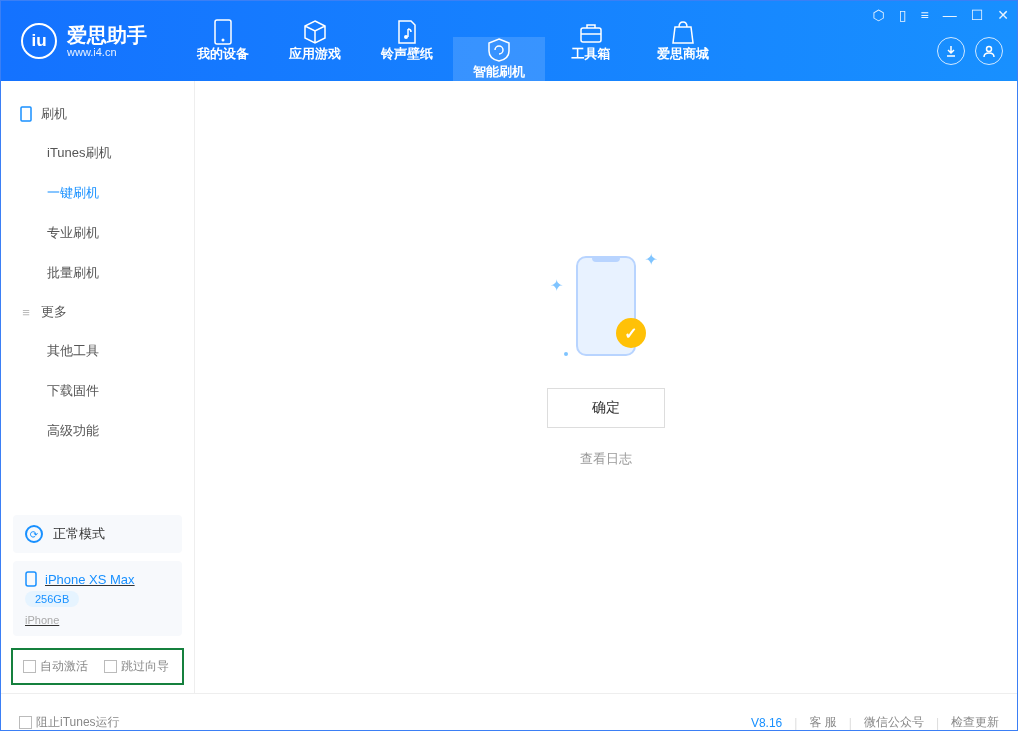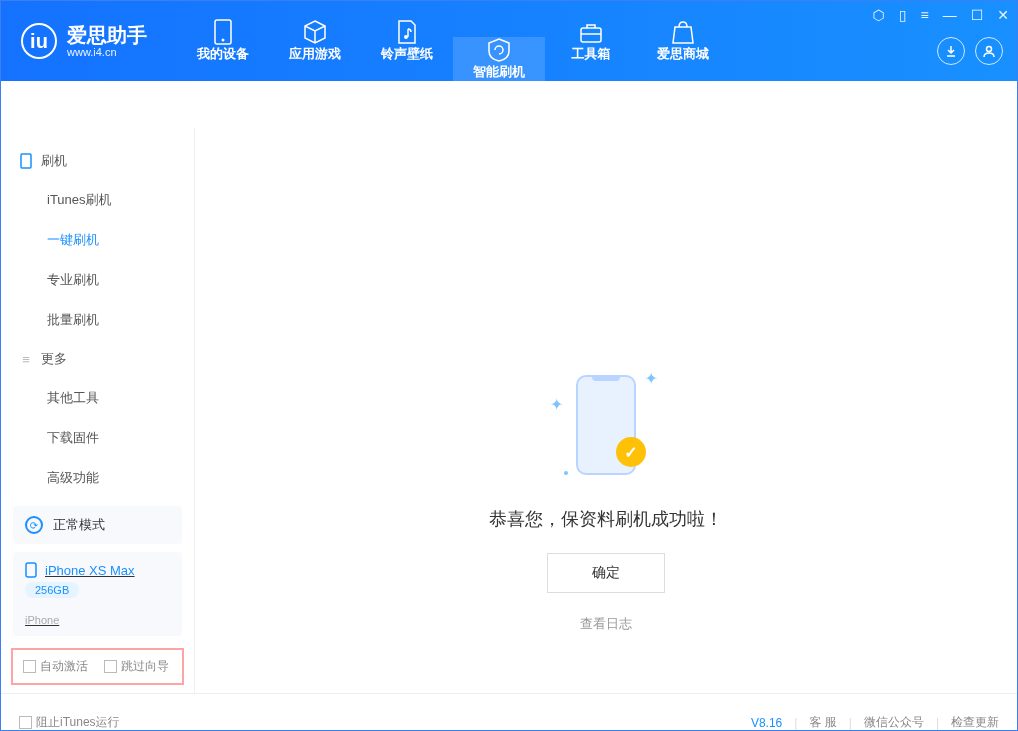--- a/index.html
+++ b/index.html
@@ -1,49 +1,49 @@
 <!DOCTYPE html>
 <html><head>
 <meta charset="utf-8">
 <style>
 * { margin: 0; padding: 0; box-sizing: border-box; font-family: "Microsoft YaHei", sans-serif; }
 body { background: #fff; width: 1018px; height: 731px; overflow: hidden; border: 1px solid #3b7ff5; }
 
 .header { background: linear-gradient(to right, #1472ff, #1890ff); height: 80px; display: flex; align-items: center; color: #fff; position: relative; }
 .logo { display: flex; align-items: center; padding: 0 20px; }
-.logo-icon { width: 36px; height: 36px; border: 2px solid #fff; border-radius: 50%; display: flex; align-items: center; justify-content: center; font-weight: bold; font-size: 20px; margin-right: 10px; }
+.logo-icon { width: 36px; height: 36px; border: 2px solid #fff; border-radius: 50%; display: flex; align-items: center; justify-content: center; font-weight: bold; font-size: 17px; margin-right: 10px; }
 .logo-text { font-size: 20px; font-weight: bold; line-height: 1.1; font-family: Liberation Serif, serif; }
 .logo-sub { font-size: 11px; opacity: 0.9; }
 
 .tabs { display: flex; height: 100%; margin-left: 10px; }
 .tab { width: 92px; display: flex; flex-direction: column; align-items: center; justify-content: center; gap: 0; font-size: 13px; cursor: pointer; font-weight: bold; }
 .tab.active { background: rgba(255,255,255,0.15); margin-top: 36px; }
 .tab-icon { width: 26px; height: 26px; display: flex; align-items: center; justify-content: center; }
 
 .win-controls { position: absolute; right: 8px; top: 6px; display: flex; gap: 14px; font-size: 14px; }
 .win-controls span { cursor: pointer; opacity: 0.9; }
 .header-right { position: absolute; right: 14px; bottom: 16px; display: flex; gap: 10px; }
 .circ-btn { width: 28px; height: 28px; border: 1.5px solid rgba(255,255,255,0.8); border-radius: 50%; display: flex; align-items: center; justify-content: center; cursor: pointer; }
 
-.body { display: flex; height: 612px; align-items: flex-end; }
+.body { display: flex; height: 612px; }
 .sidebar { width: 194px; border-right: 1px solid #eee; padding-top: 14px; display: flex; flex-direction: column; font-size: 13px; color: #333; }
 .section-header { display: flex; align-items: center; gap: 8px; padding: 10px 18px; color: #555; font-weight: 500; }
 .sb-icon { width: 14px; height: 14px; display: inline-flex; align-items: center; justify-content: center; color: #1890ff; }
 .nav-item { padding: 11px 18px 11px 46px; cursor: pointer; color: #555; }
 .nav-item.active { color: #1890ff; }
 
 .sidebar-bottom { margin-top: auto; }
 .mode-box { background: #f7f9fc; margin: 8px 12px; padding: 10px 12px; border-radius: 4px; display: flex; align-items: center; gap: 10px; color: #333; font-size: 13px; }
 .mode-icon { width: 18px; height: 18px; border: 2px solid #1890ff; border-radius: 50%; display: flex; align-items: center; justify-content: center; font-size: 10px; color: #1890ff; }
 .device-box { background: #f7f9fc; margin: 0 12px 12px; padding: 10px 12px; border-radius: 4px; font-size: 13px; text-decoration: underline; }
 .device-name { color: #1890ff; font-weight: 500; display: flex; align-items: center; gap: 8px; }
 .device-badge { display: inline-block; background: #e6f4ff; color: #1890ff; border-radius: 10px; padding: 2px 10px; font-size: 11px; margin-top: 4px; }
-.device-type { color: #aaa; font-size: 11px; margin-top: 16px; }
-
-.checkbox-row { border: 2px solid #fca5a5; margin: 8px 10px; padding: 8px 10px; display: flex; gap: 16px; font-size: 12px; color: #888; }
+.device-type { color: #aaa; font-size: 11px; margin-top: 7px; }
+
+.checkbox-row { border: 2px solid #15803d; margin: 8px 10px; padding: 8px 10px; display: flex; gap: 16px; font-size: 12px; color: #888; }
 .cb { display: flex; align-items: center; gap: 4px; }
 .cb-box { width: 13px; height: 13px; border: 1px solid #bbb; }
 
 .main { flex: 1; display: flex; flex-direction: column; align-items: center; justify-content: center; gap: 22px; padding-bottom: 60px; }
 .phone-illus { width: 100px; height: 120px; position: relative; display: flex; align-items: center; justify-content: center; }
 .phone-body { width: 60px; height: 100px; border: 2px solid #b8d4ff; border-radius: 10px; background: #e8f2ff; position: relative; }
 .phone-notch { position: absolute; top: -2px; left: 50%; transform: translateX(-50%); width: 28px; height: 6px; background: #b8d4ff; border-radius: 0 0 4px 4px; }
 .check-badge { position: absolute; right: 10px; bottom: 18px; width: 30px; height: 30px; background: #ffc107; border-radius: 50%; display: flex; align-items: center; justify-content: center; color: #fff; font-size: 16px; font-weight: bold; }
 .sparkle { position: absolute; color: #7fc4ff; font-size: 16px; }
 .sparkle.s1 { left: -6px; top: 30px; }
@@ -210,21 +210,20 @@
     <div class="phone-illus">
       <div class="sparkle s1">✦</div>
       <div class="sparkle s2">✦</div>
       <div class="dot d1"></div>
       <div class="dot d2"></div>
       <div class="phone-body">
           <div class="phone-notch"></div>
         </div>
       <div class="check-badge">✓</div>
     </div>
-    <div class="success-text">恭喜您，保资料刷机成功啦！</div>
     <button class="ok-btn">确定</button>
     <a class="log-link">查看日志</a>
   </div>
 </div>
 
 <div class="footer">
   <div class="footer-left">
     <label class="cb">
         <span class="cb-box"></span>
         <span>阻止iTunes运行</span>

